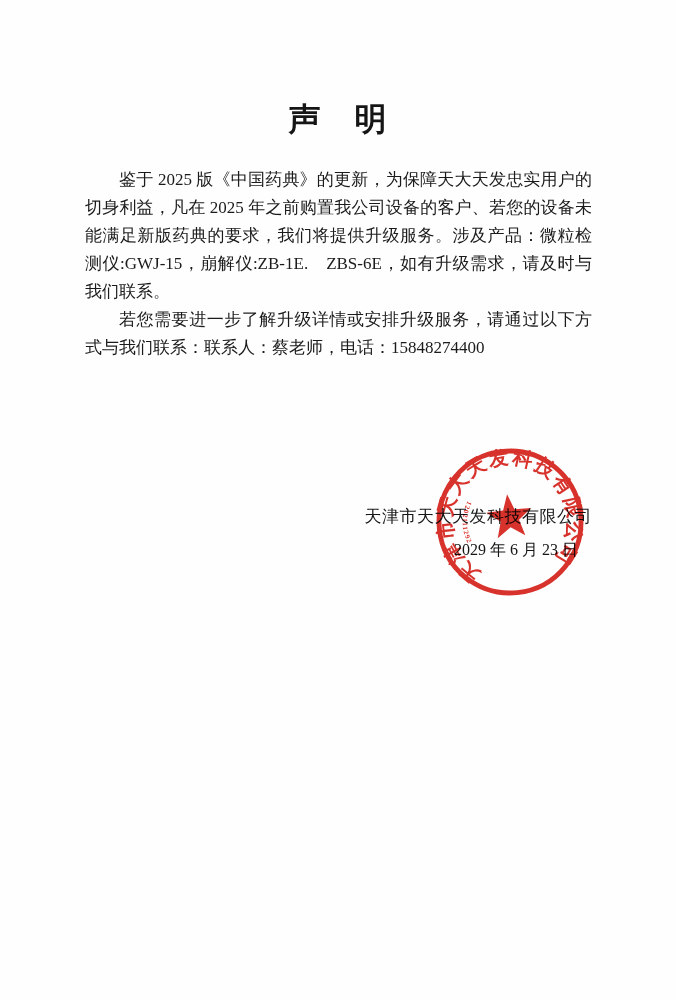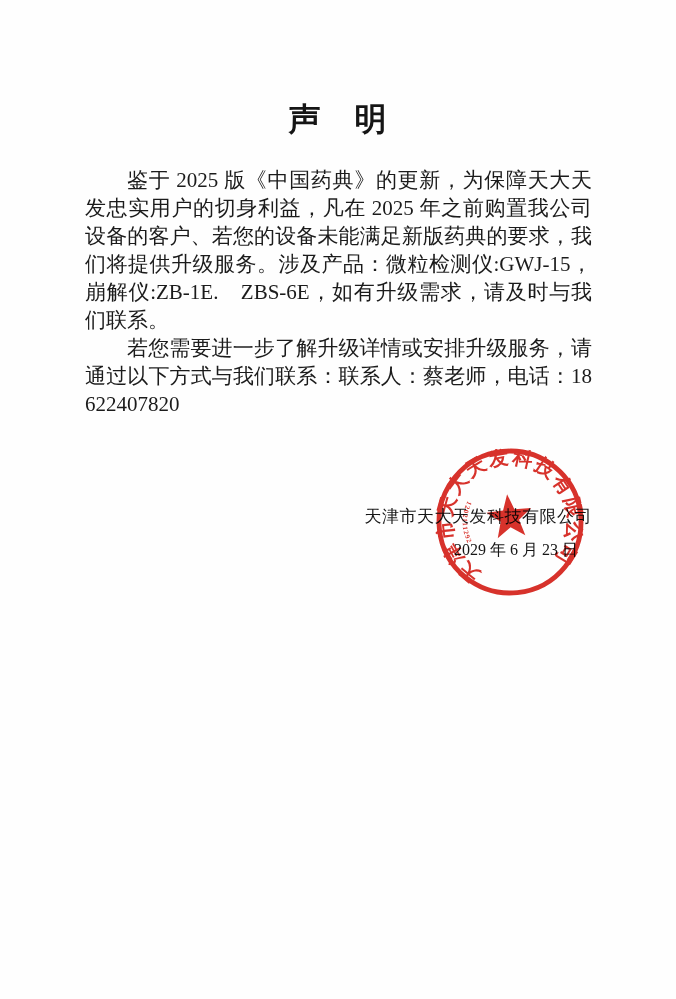--- a/index.html
+++ b/index.html
@@ -25,21 +25,21 @@
     font-size: 32px;
     font-weight: bold;
     letter-spacing: 1px;
     color: #151515;
   }
   .doc-body {
     position: absolute;
     top: 166px;
     left: 85px;
     width: 507px;
-    font-size: 21px;
+    font-size: 17px;
     line-height: 28px;
     text-align: justify;
     text-justify: inter-ideograph;
     color: #1b1b1b;
   }
   .doc-body p {
     margin: 0;
     text-indent: 2em;
     word-break: break-all;
   }
@@ -81,21 +81,21 @@
 </style>
 </head>
 <body>
 
 <div class="page">
 
   <div class="doc-title">声　明</div>
 
   <div class="doc-body">
     <p>鉴于 2025 版《中国药典》的更新，为保障天大天发忠实用户的切身利益，凡在 2025 年之前购置我公司设备的客户、若您的设备未能满足新版药典的要求，我们将提供升级服务。涉及产品：微粒检测仪:GWJ-15，崩解仪:ZB-1E.　ZBS-6E，如有升级需求，请及时与我们联系。</p>
-    <p>若您需要进一步了解升级详情或安排升级服务，请通过以下方式与我们联系：联系人：蔡老师，电话：18622407820</p>
+    <p>若您需要进一步了解升级详情或安排升级服务，请通过以下方式与我们联系：联系人：蔡老师，电话：15848274400</p>
   </div>
 
   <div class="signature">
     <div class="sig-company">天津市天大天发科技有限公司</div>
     <div class="sig-date">2029 年 6 月 23 日</div>
   </div>
 
   <div class="seal">
     <svg viewBox="0 0 160 160" xmlns="http://www.w3.org/2000/svg">
 

